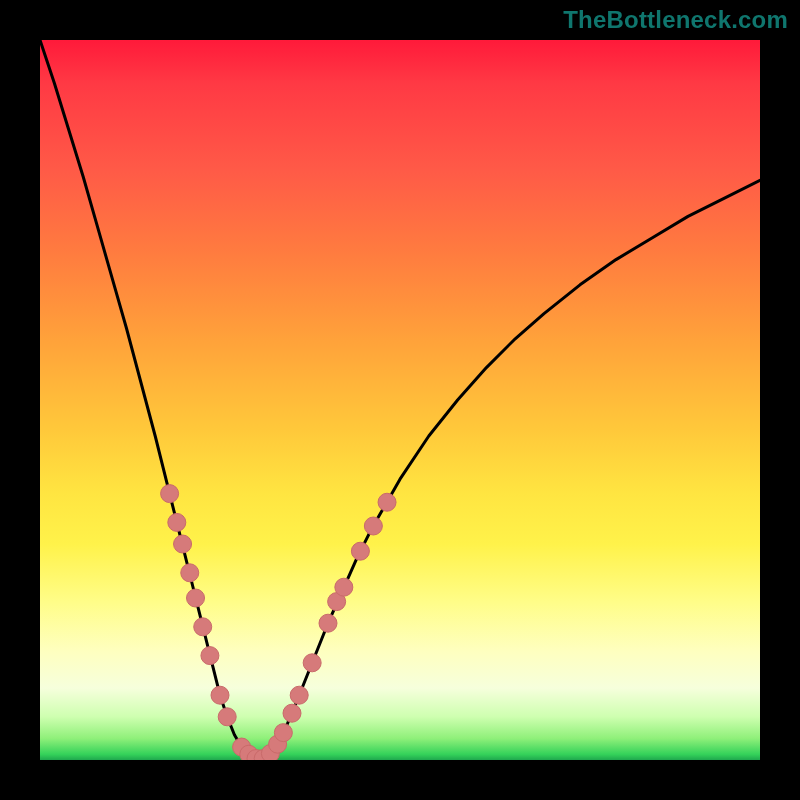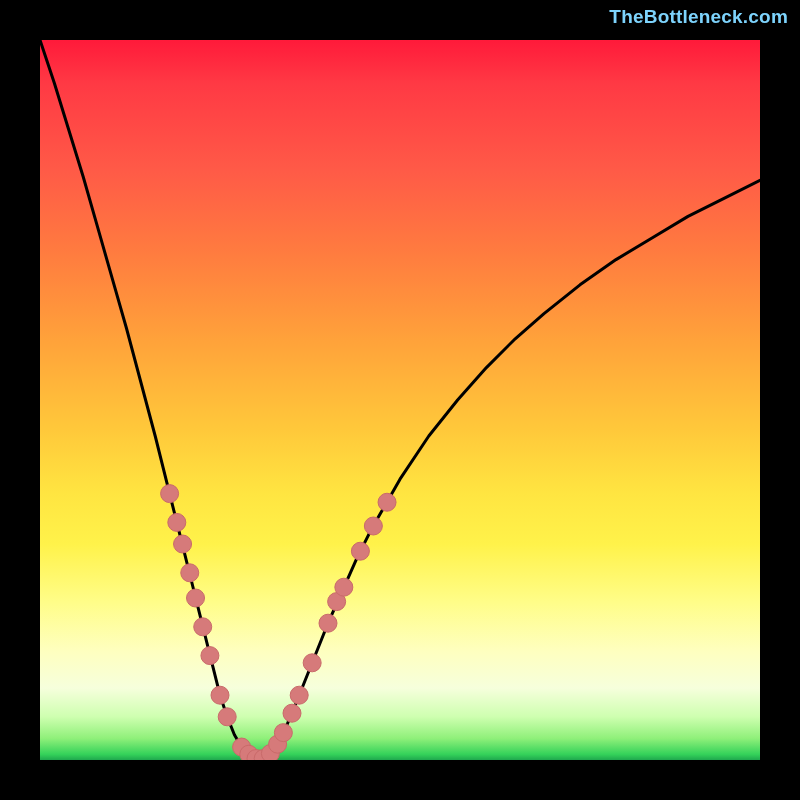--- a/index.html
+++ b/index.html
@@ -46,22 +46,22 @@
     position: absolute;
     left: 0;
     top: 0;
     width: 720px;
     height: 720px;
   }
   .watermark {
     position: absolute;
     top: 6px;
     right: 12px;
-    color: #7dd3fc;
-    font-size: 19px;
+    color: #0f766e;
+    font-size: 24px;
     font-weight: 600;
     letter-spacing: 0.2px;
     user-select: none;
   }
 </style>
 </head>
 <body>
 
 <div class="frame">
   <div class="watermark">TheBottleneck.com</div>

